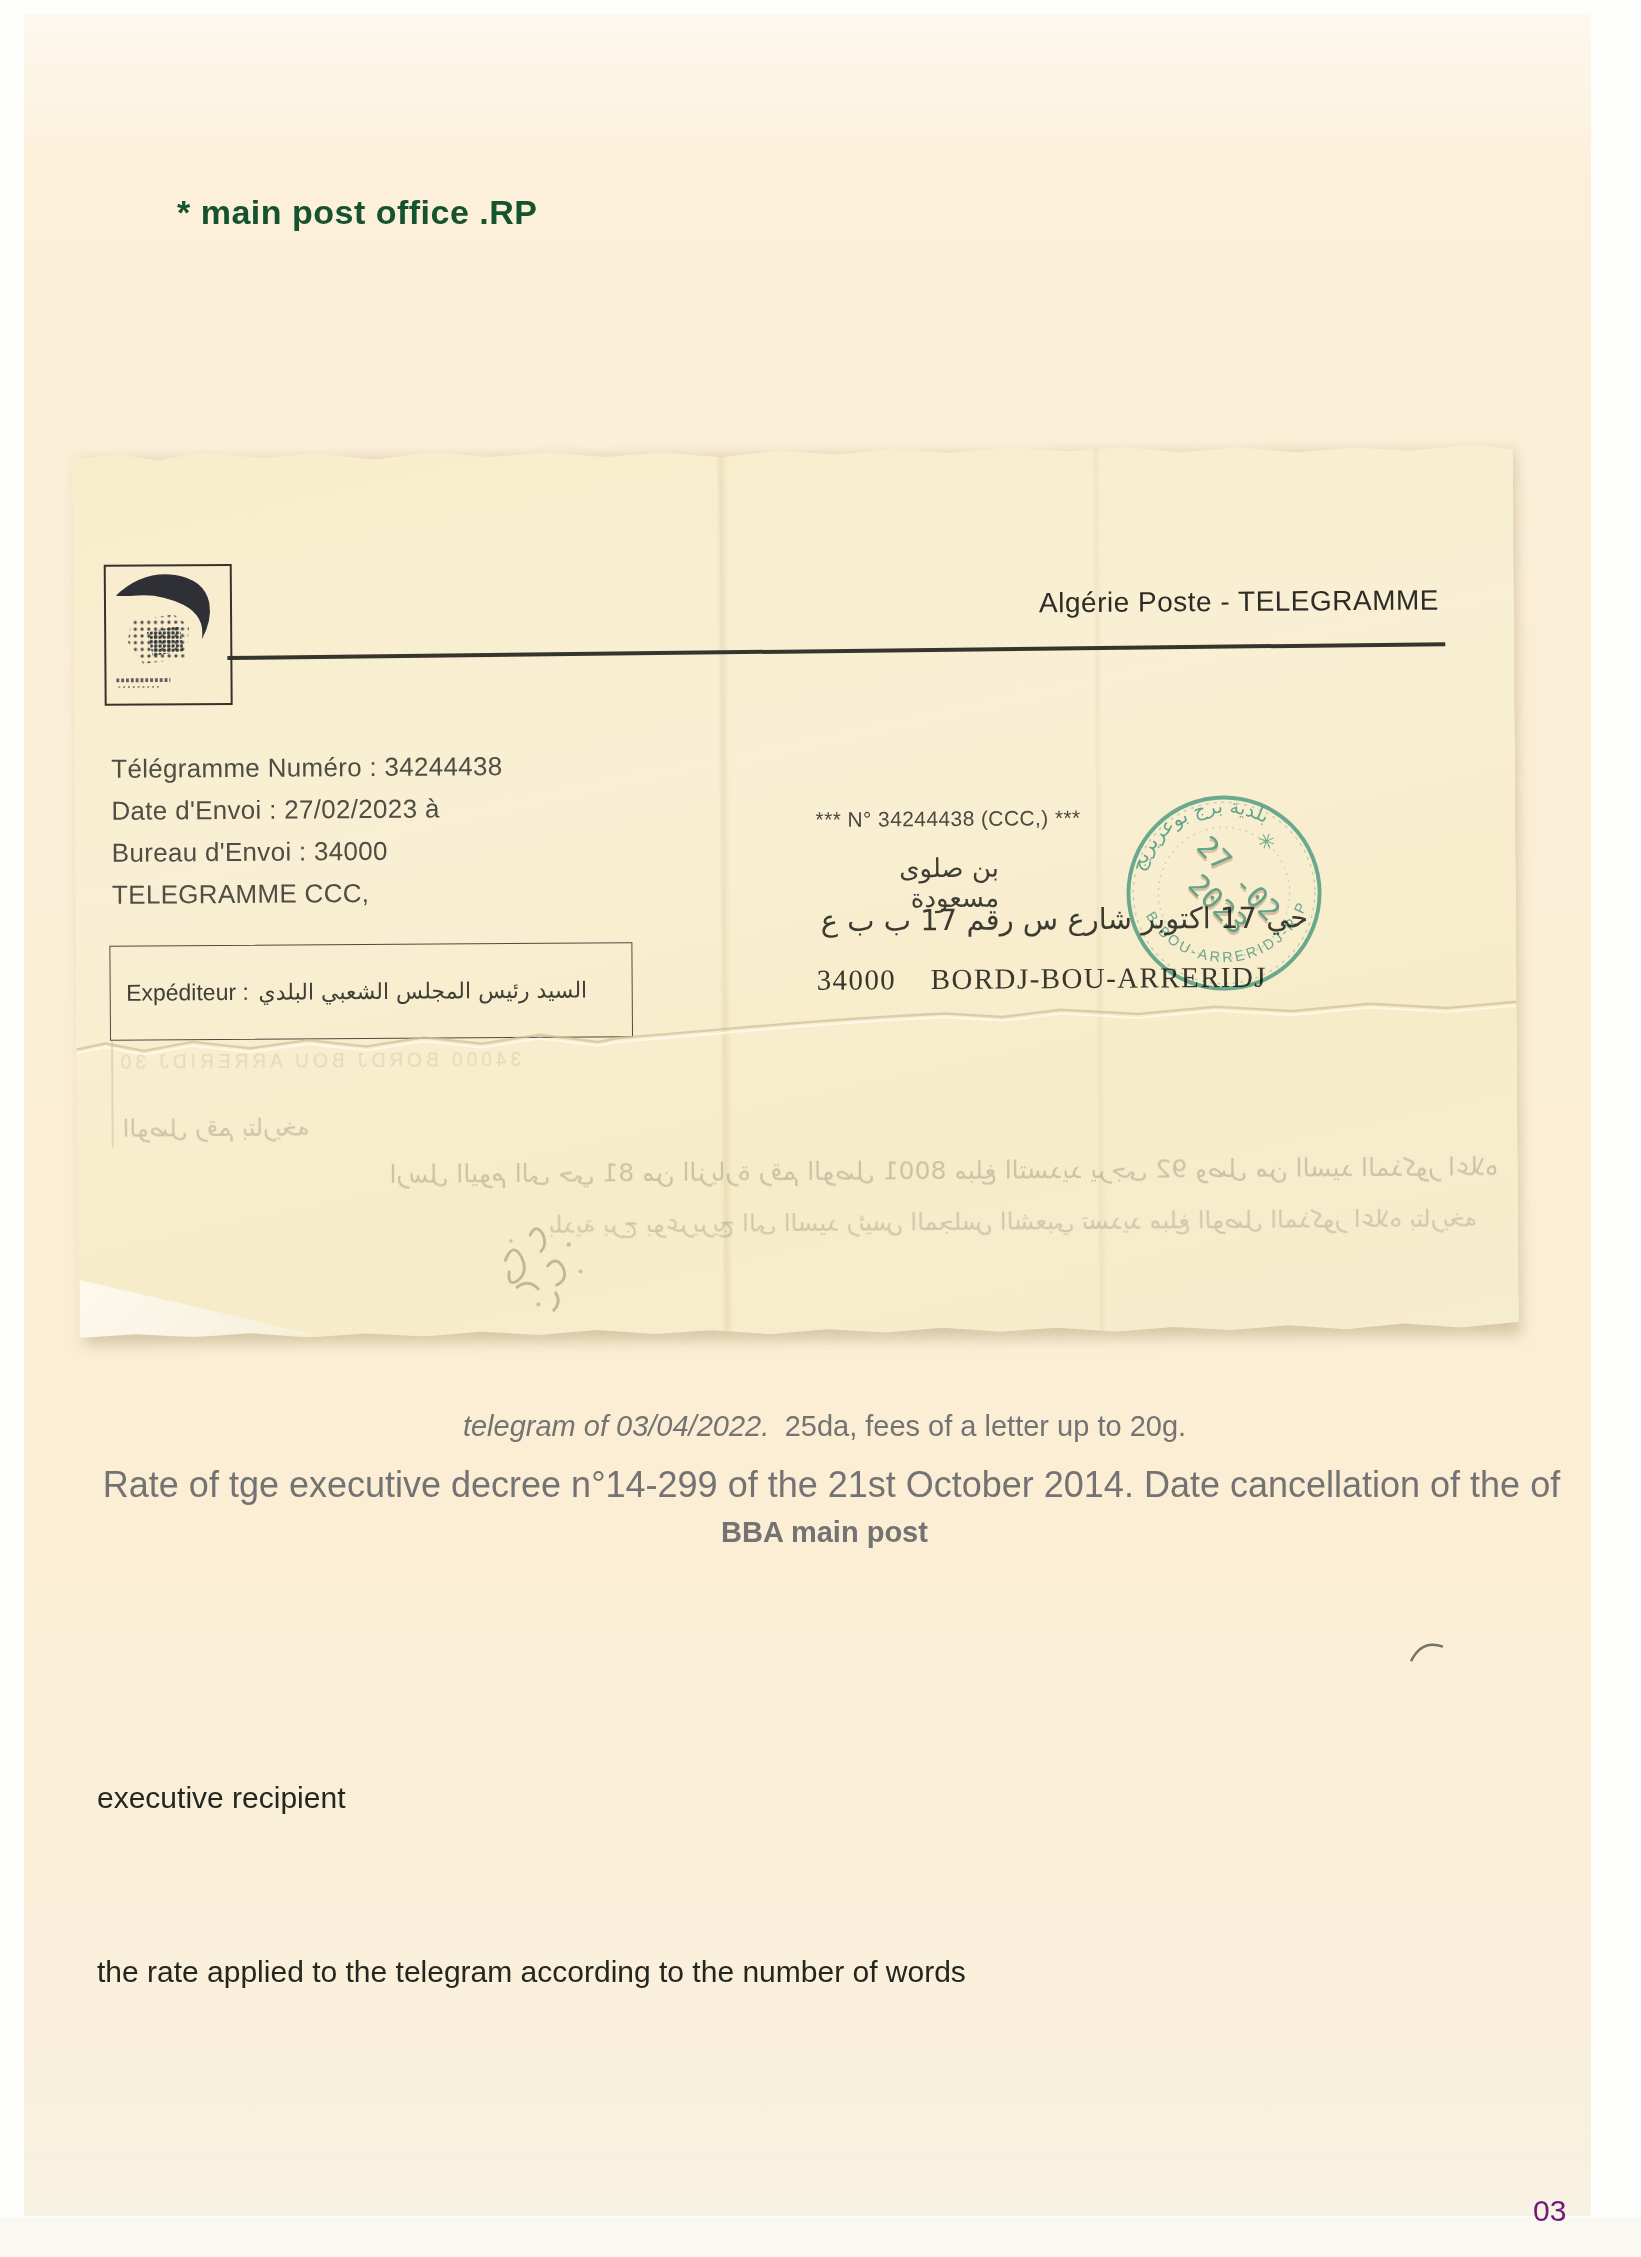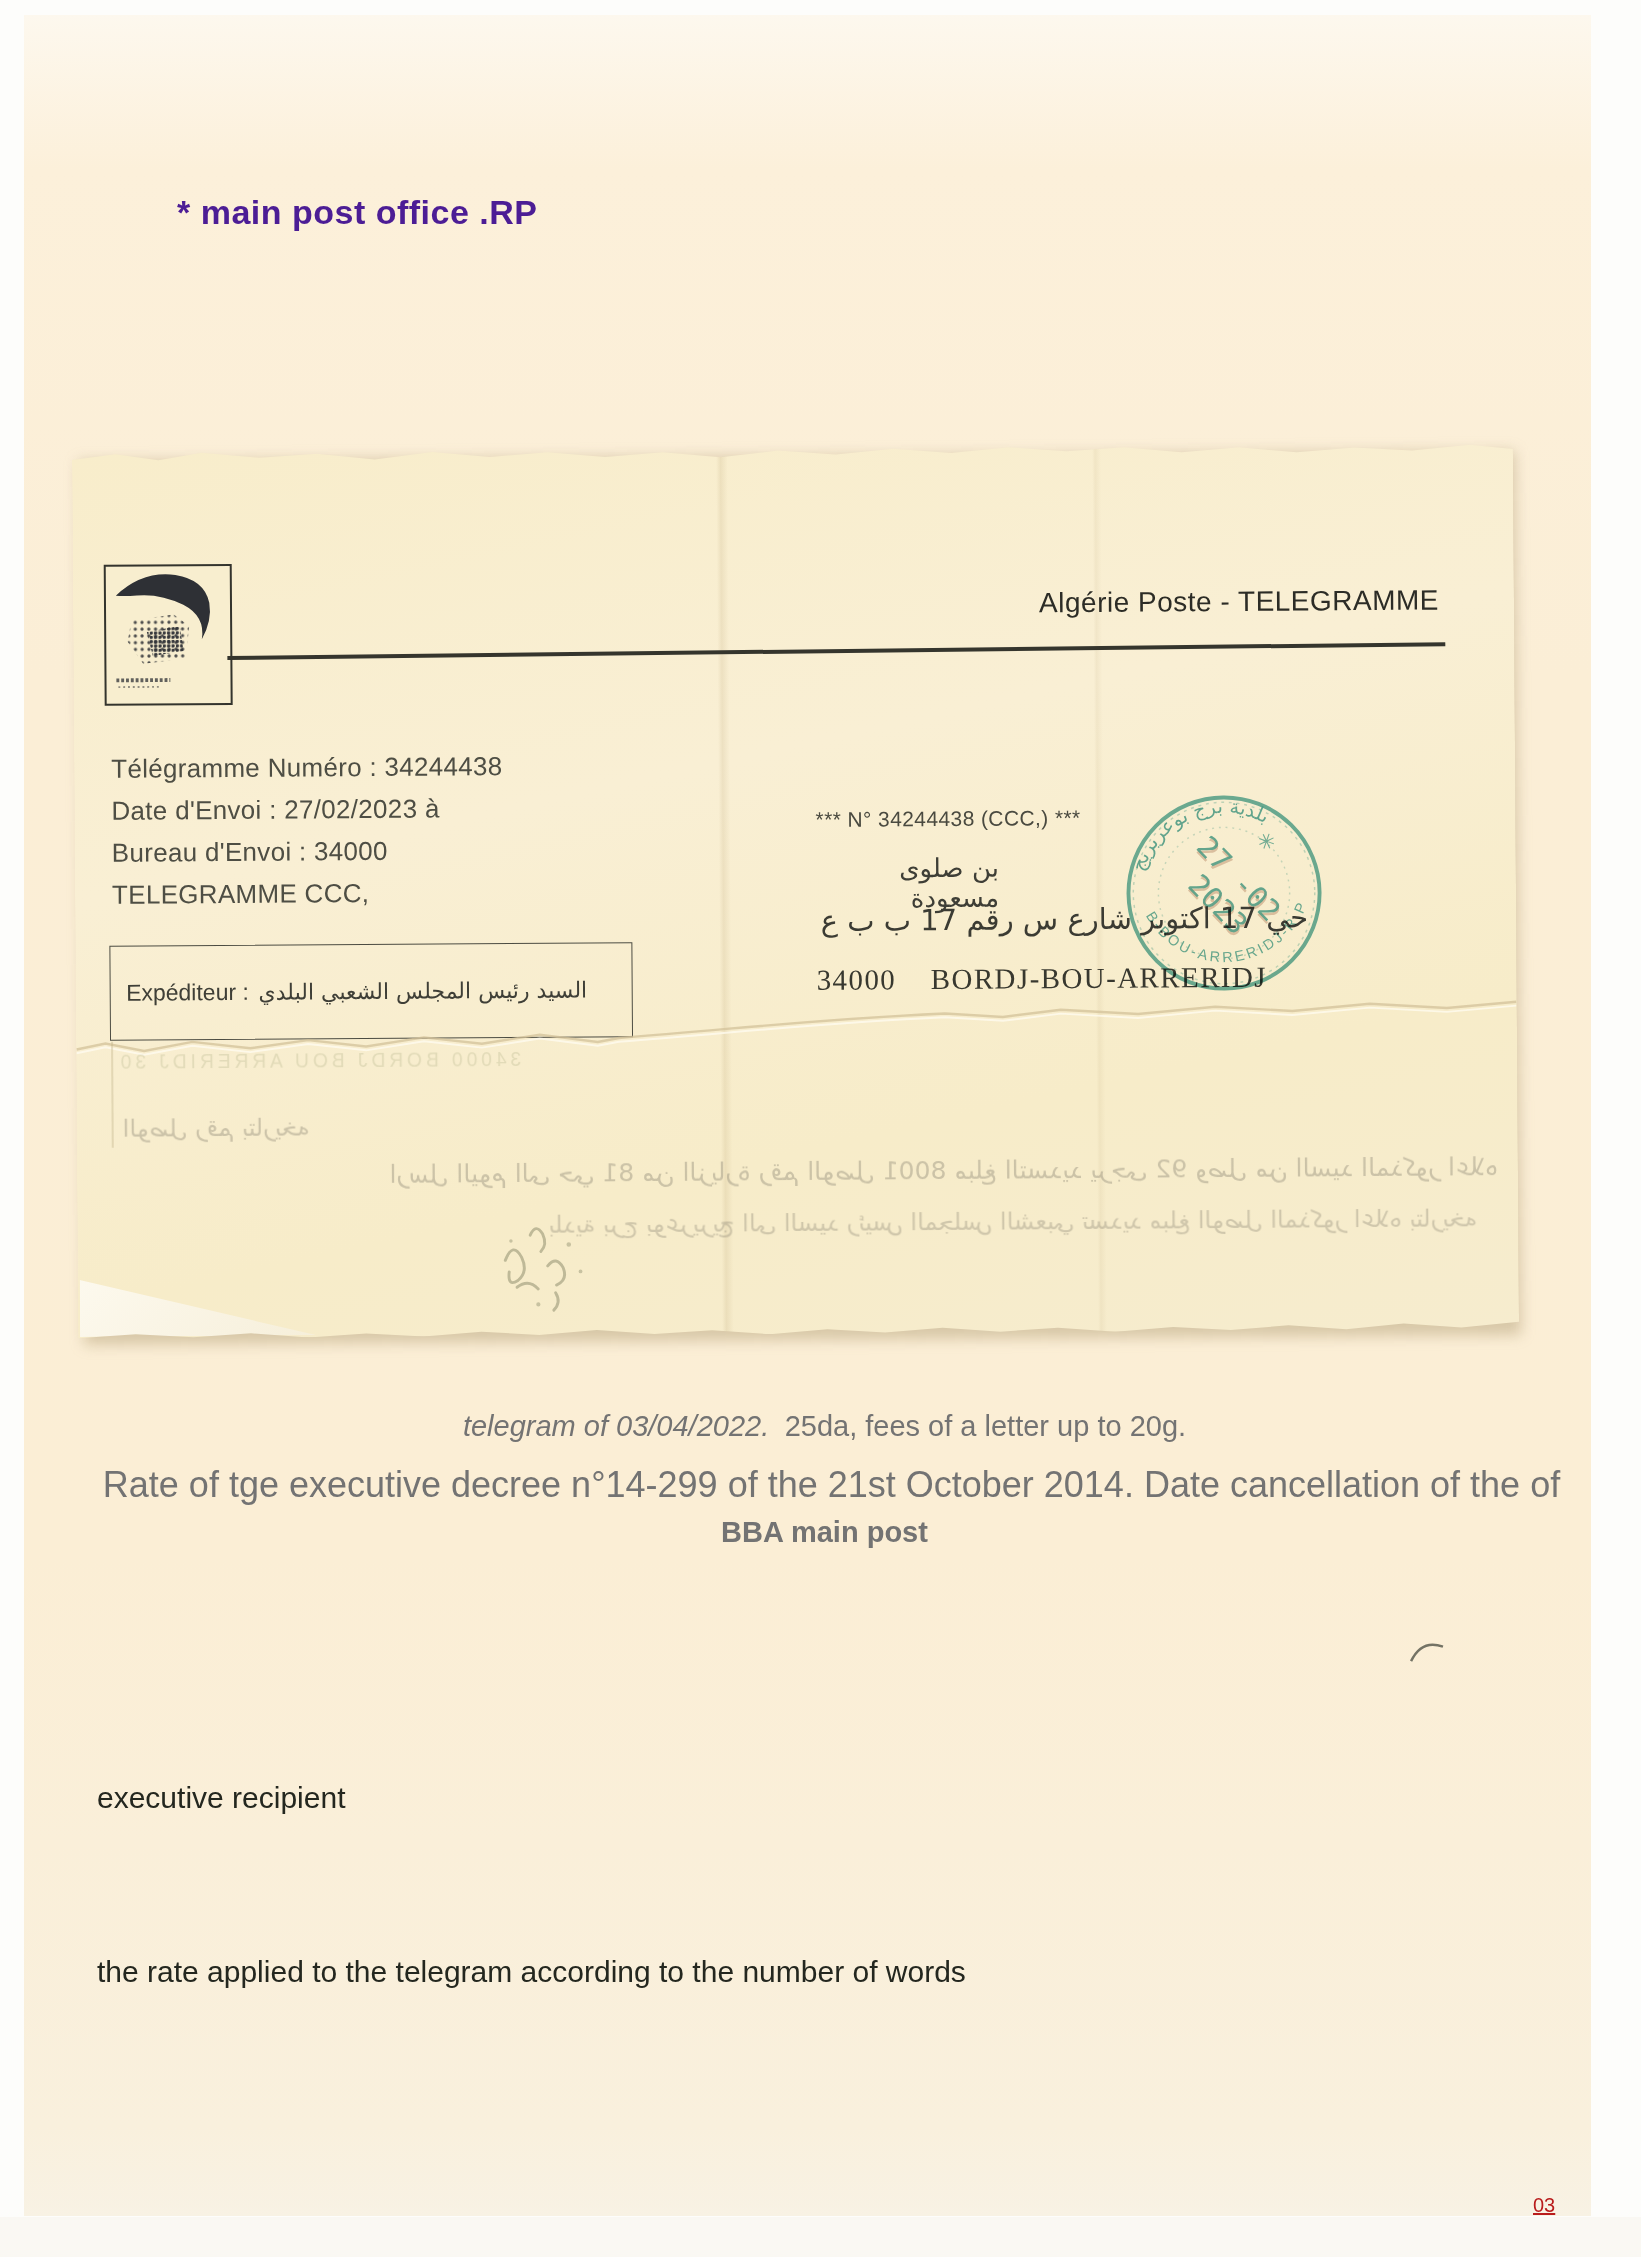--- a/index.html
+++ b/index.html
@@ -3,21 +3,21 @@
 <meta charset="utf-8">
 <style>
   html,body{margin:0;padding:0;background:#fdfdfb;}
   .canvas{position:relative;width:1641px;height:2257px;overflow:hidden;
           font-family:"Liberation Sans",sans-serif;}
   .page{position:absolute;left:24px;top:15.4px;width:1567px;height:2201px;
         background:linear-gradient(180deg,#fdf8ee 0%,#fcf0da 7%,#fbeed6 30%,#fbeed5 70%,#f9f0dd 96%,#f8f2e4 100%);}
   .bottom-strip{position:absolute;left:0;top:2217px;width:1641px;height:41px;background:#faf8f3;}
 
   .doc-title{position:absolute;left:177px;top:193px;font-size:34px;font-weight:bold;
-             color:#4c1d95;letter-spacing:0.5px;}
+             color:#14532d;letter-spacing:0.5px;}
 
   
   .telegram-wrap{position:absolute;left:75px;top:446px;width:1441px;height:888px;
                  transform:rotate(-0.4deg);}
   .telegram-shadow{position:absolute;left:5.8px;top:9.7px;width:1437px;height:884px;
                    background:rgba(150,125,80,0.35);filter:blur(6.8px);}
   .telegram-paper{position:absolute;left:0;top:0;width:1441px;height:888px;
     background:
       linear-gradient(90deg,transparent 44.7%,rgba(175,150,100,0.16) 45%,transparent 45.5%),
       linear-gradient(90deg,transparent 70.8%,rgba(175,150,100,0.10) 71%,transparent 71.4%),
@@ -72,21 +72,21 @@
   .cap-1{top:1410px;font-size:29px;}
   .cap-1 .it{font-style:italic;margin-right:15.4px;}
   .cap-2{top:1464px;font-size:36px;padding-left:7px;}
   .cap-3{top:1516px;font-size:29px;font-weight:bold;}
 
   .notes{position:absolute;left:97px;top:1653px;width:1410px;font-size:30px;color:#24271f;
          line-height:58px;white-space:pre-wrap;}
   .notes div{height:58px;}
   .pen-tick{position:absolute;left:1408px;top:1636px;width:39px;height:29px;}
 
-  .page-number{position:absolute;left:1533px;top:2194px;font-size:20px;color:#b91c1c;text-decoration:underline;}
+  .page-number{position:absolute;left:1533px;top:2194px;font-size:30px;color:#701a75;}
 </style>
 </head>
 <body>
 
 <div class="canvas">
   <div class="page"></div>
   <div class="bottom-strip"></div>
 
   <div class="doc-title">* main post office .RP</div>
 

